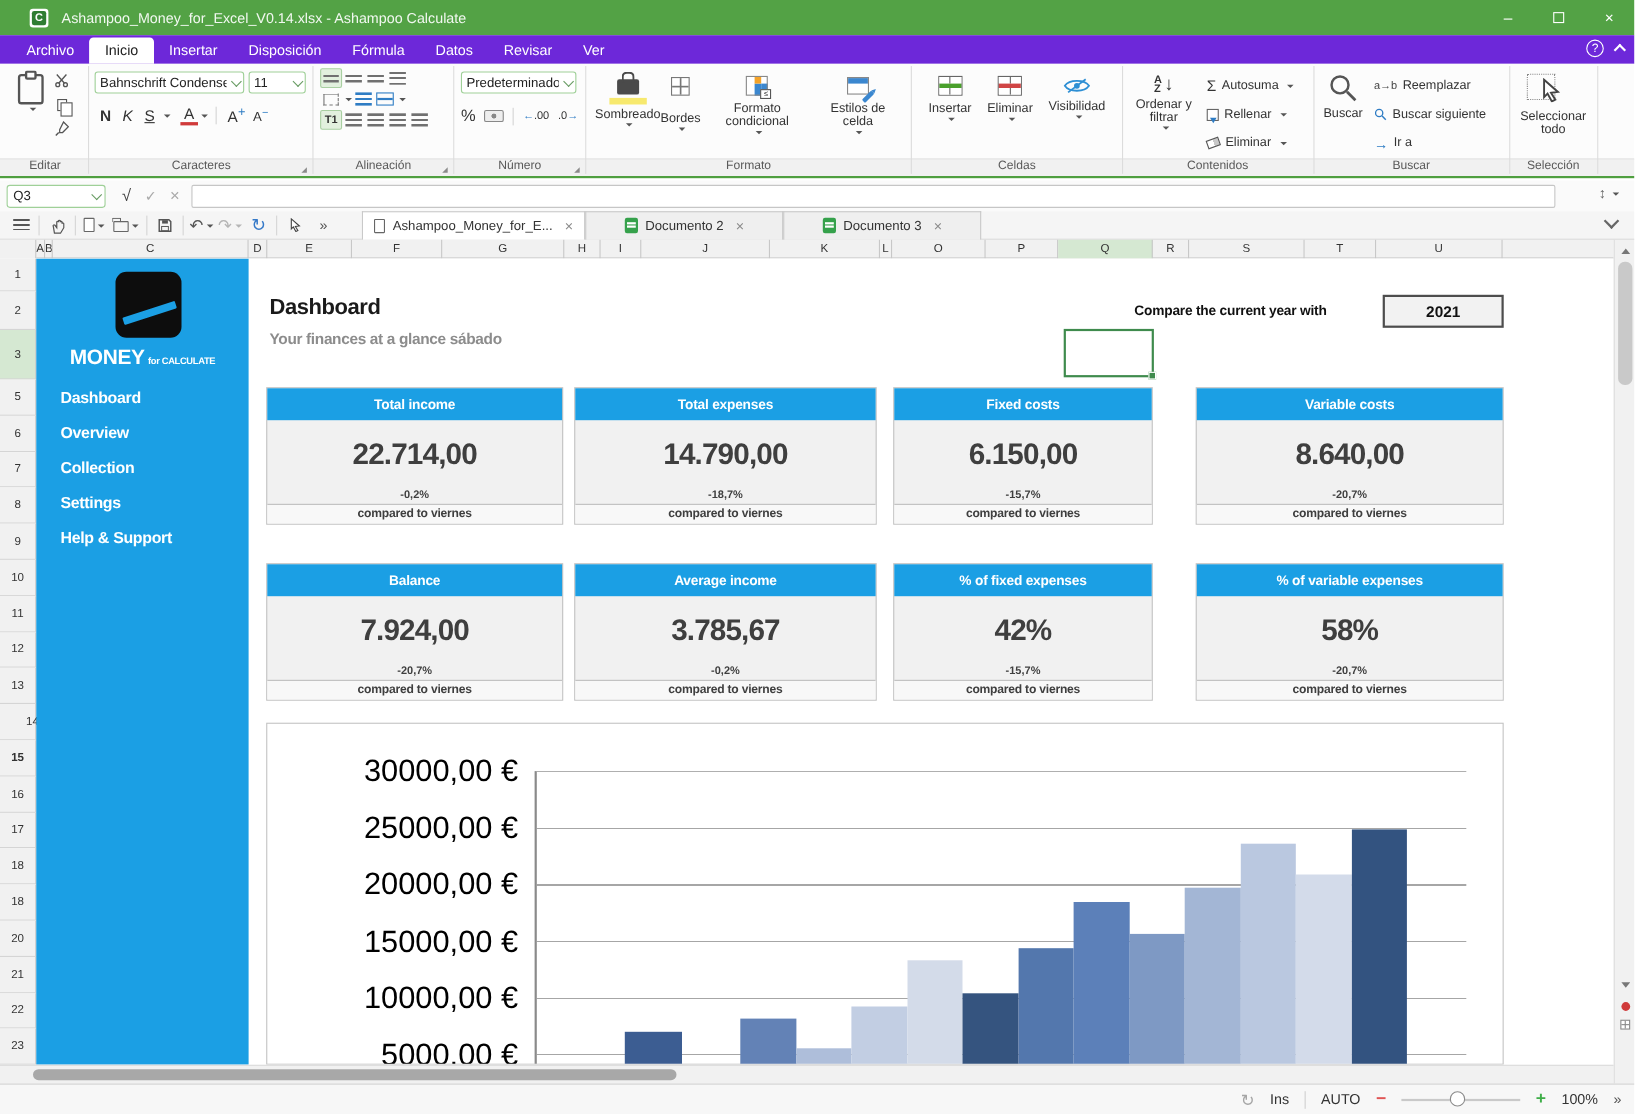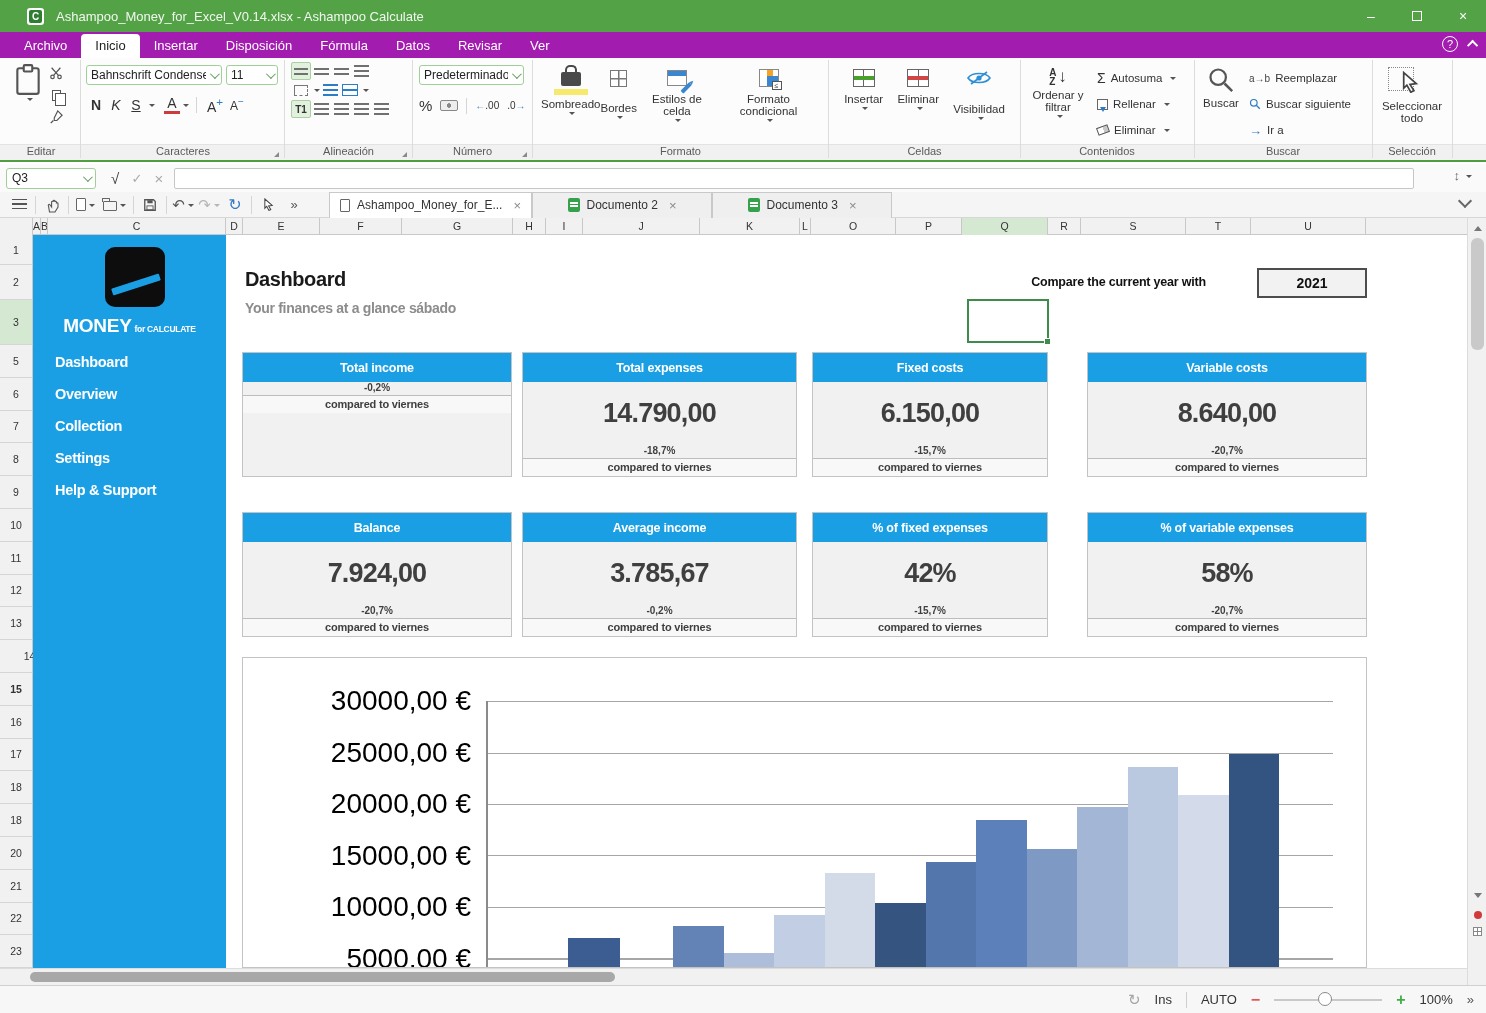--- a/index.html
+++ b/index.html
@@ -8,21 +8,21 @@
   .caret{display:inline-block;width:0;height:0;border:3.5px solid transparent;border-top-color:#555;margin-left:3px;vertical-align:middle;transform:translateY(2px)}
   
   #titlebar{position:absolute;left:0;top:0;width:1486px;height:32px;background:#53a245;display:flex;align-items:center}
   #appicon{width:17px;height:17px;margin-left:27px;background:#fff;border-radius:3px;display:flex;align-items:center;justify-content:center}
   #appicon span{display:block;width:13px;height:13px;background:#2f7d32;border-radius:2px;color:#fff;font-size:10px;font-weight:bold;text-align:center;line-height:13px}
   #wintitle{margin-left:12px;color:rgba(255,255,255,.92);font-size:13px}
   #winbtns{position:absolute;right:0;top:0;height:32px;display:flex}
   .winbtn{width:46px;height:32px;display:flex;align-items:center;justify-content:center;color:#fff;font-size:14px}
   .maxbox{width:10px;height:10px;border:1.5px solid #fff}
   
-  #menubar{position:absolute;left:0;top:32px;width:1486px;height:26px;background:#a21caf;display:flex;align-items:flex-end;padding-left:10px}
+  #menubar{position:absolute;left:0;top:32px;width:1486px;height:26px;background:#6d28d9;display:flex;align-items:flex-end;padding-left:10px}
   .menu-tab{color:#fff;font-size:13px;padding:4px 14px 5px;cursor:default}
   .menu-tab.active{background:#fff;color:#222;border-radius:4px 4px 0 0}
   #menubar-right{position:absolute;right:8px;top:36px;display:flex;gap:12px;align-items:center}
   .help-circ{width:16px;height:16px;border:1.5px solid #fff;border-radius:50%;color:#fff;font-size:11px;text-align:center;line-height:14px}
   .chev-up{width:8px;height:8px;border-left:2px solid #fff;border-top:2px solid #fff;transform:rotate(45deg) translateY(2px)}
   
   #ribbon{position:absolute;left:0;top:58px;width:1486px;height:104px;background:#fcfcfc;border-bottom:2px solid #4f9f3f}
   #ribbon-strip{position:absolute;left:0;top:86px;width:1486px;height:16px;background:#f1f1f1;border-top:1px solid #e3e3e3}
   .rgroup{position:absolute;top:0;height:102px}
   .rg-label{position:absolute;left:0;bottom:0;width:100%;height:16px;font-size:11px;color:#5a5a5a;text-align:center;line-height:15px}
@@ -330,31 +330,31 @@
           <span class="ylw-bar"></span>
           <span class="lbl">Sombreado</span>
             <span class="caret"></span>
         </div>
         <div class="big-btn">
           <span class="borders-ic"></span>
           <span class="lbl" style="margin-top:15px">Bordes</span>
             <span class="caret"></span>
         </div>
         <div class="big-btn">
+          <span class="fc-ic">
+              <span class="fc-badge">≤</span>
+            </span>
+          <span class="lbl" style="margin-top:6px">Formato condicional</span>
+            <span class="caret"></span>
+        </div>
+        <div class="big-btn">
           <span class="cs-ic">
               <span class="pencil"></span>
             </span>
           <span class="lbl" style="margin-top:7px">Estilos de celda</span>
-            <span class="caret"></span>
-        </div>
-        <div class="big-btn">
-          <span class="fc-ic">
-              <span class="fc-badge">≤</span>
-            </span>
-          <span class="lbl" style="margin-top:6px">Formato condicional</span>
             <span class="caret"></span>
         </div>
       </div>
       <div class="rg-label">Formato</div>
     </div>
     <div class="rg-sep" style="left:828px"></div>
 
     <div class="rgroup" style="left:831px;width:187px">
       <div class="rg-content" style="display:flex;justify-content:space-around;padding:0 6px">
         <div class="big-btn">
@@ -374,21 +374,21 @@
             </span>
           <span class="lbl" style="margin-top:6px">Eliminar</span>
             <span class="caret"></span>
         </div>
         <div class="big-btn">
           <svg width="26" height="18" viewBox="0 0 26 16" style="margin-top:5px">
               <path d="M2 8c4-6 18-6 22 0-4 6-18 6-22 0z" fill="none" stroke="#2e8fd4" stroke-width="1.6"></path>
               <circle cx="13" cy="8" r="2.6" fill="#2e8fd4"></circle>
               <path d="M5 14L21 2" stroke="#2e8fd4" stroke-width="1.6"></path>
             </svg>
-          <span class="lbl" style="margin-top:16px">Visibilidad</span>
+          <span class="lbl" style="margin-top:4px">Visibilidad</span>
             <span class="caret"></span>
         </div>
       </div>
       <div class="rg-label">Celdas</div>
     </div>
     <div class="rg-sep" style="left:1020px"></div>
 
     <div class="rgroup" style="left:1023px;width:168px">
       <div class="rg-content" style="display:flex;padding:2px 0 0 4px;gap:8px">
         <div class="big-btn" style="width:62px">
@@ -622,20 +622,21 @@
     <div id="cmp-label">Compare the current year with</div>
     <div id="yearbox">2021</div>
     <div id="selcell">
         <span class="handle"></span>
       </div>
 
     <div>
 
         <div class="card">
           <div class="card-h">Total income</div>
+          <div class="card-v">22.714,00</div>
           <div class="card-d">-0,2%</div>
           <div class="card-f">compared to viernes</div>
         </div>
 
         <div class="card">
           <div class="card-h">Total expenses</div>
           <div class="card-v">14.790,00</div>
           <div class="card-d">-18,7%</div>
           <div class="card-f">compared to viernes</div>
         </div>

